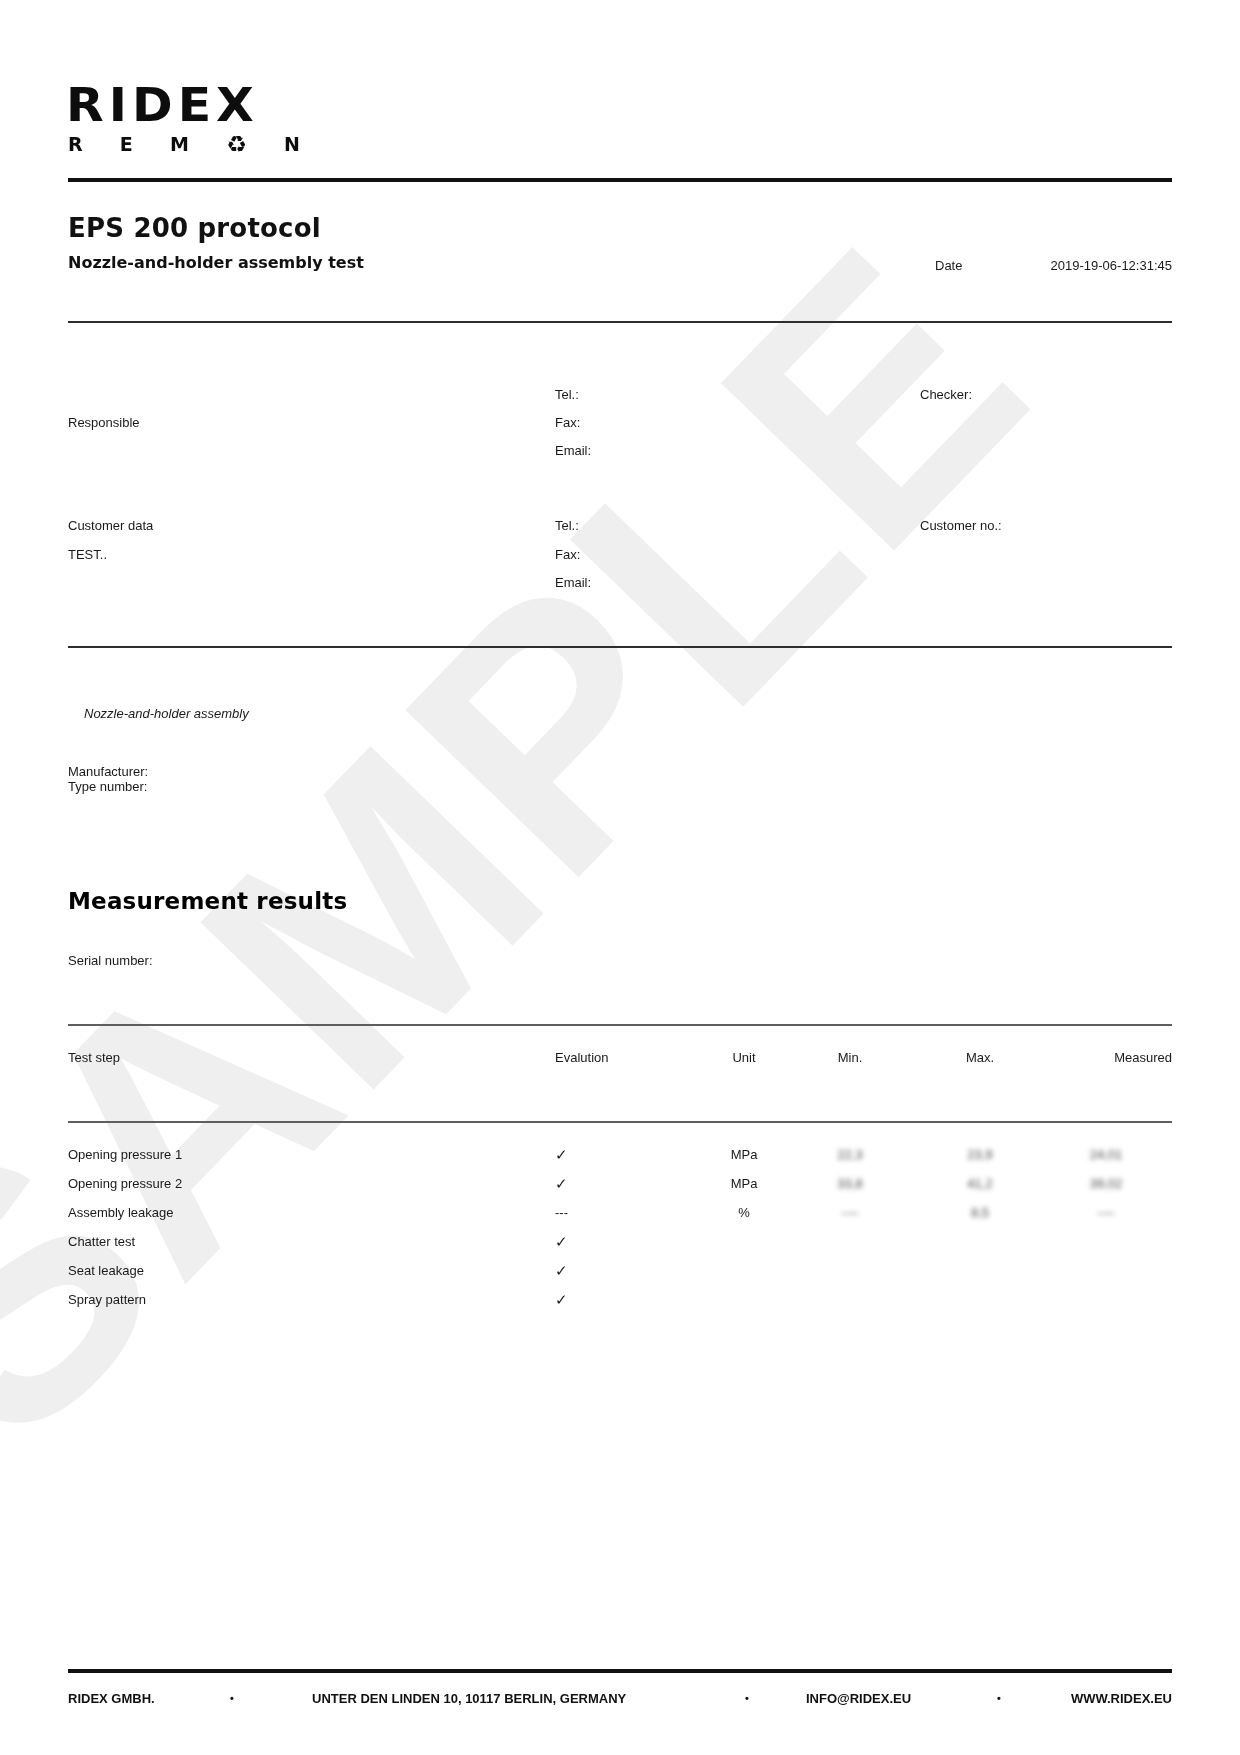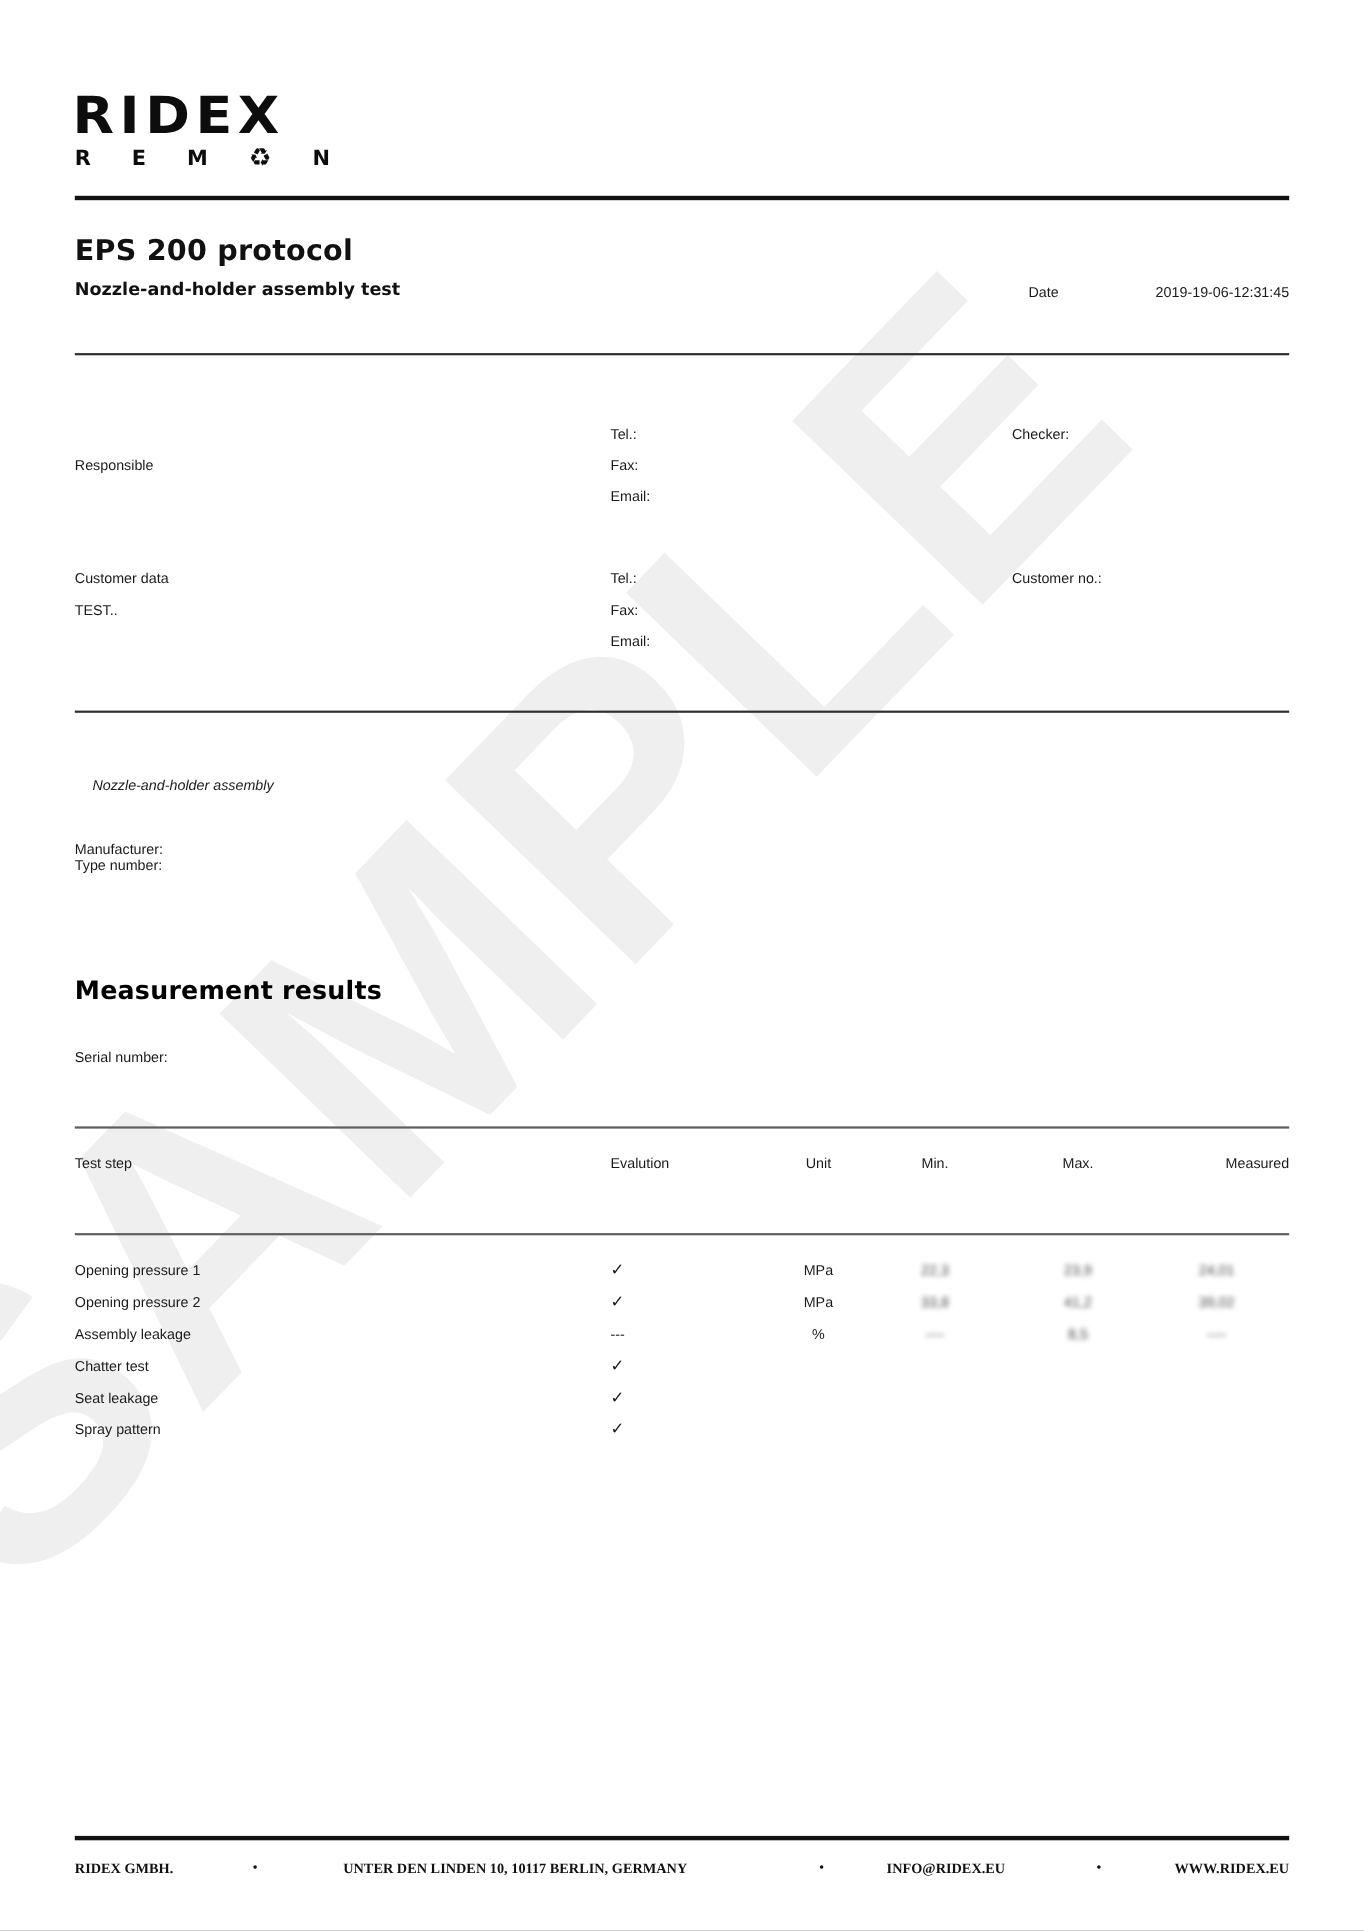--- a/index.html
+++ b/index.html
@@ -59,21 +59,21 @@
   .col-max  { left:935px; width:90px; text-align:center; }
   .col-meas { left:1040px; width:132px; text-align:center; }
   .col-meas-hdr { left:1040px; width:132px; text-align:right; }
 
   .blurred { filter:blur(2.4px); color:#4a4a4a; }
 
   .check { font-size:15px; }
 
   
   .footer-text { font-size:13px; font-weight:700; color:#111; letter-spacing:0px;
-    font-family:Liberation Serif, serif; white-space:nowrap;}
+    font-family:Liberation Sans, sans-serif; white-space:nowrap;}
   .bullet { font-size:11px; font-weight:700; color:#111; }
 </style>
 </head>
 <body>
 
 <div class="page">
 
   <div class="watermark">SAMPLE</div>
 
   <div class="content">

